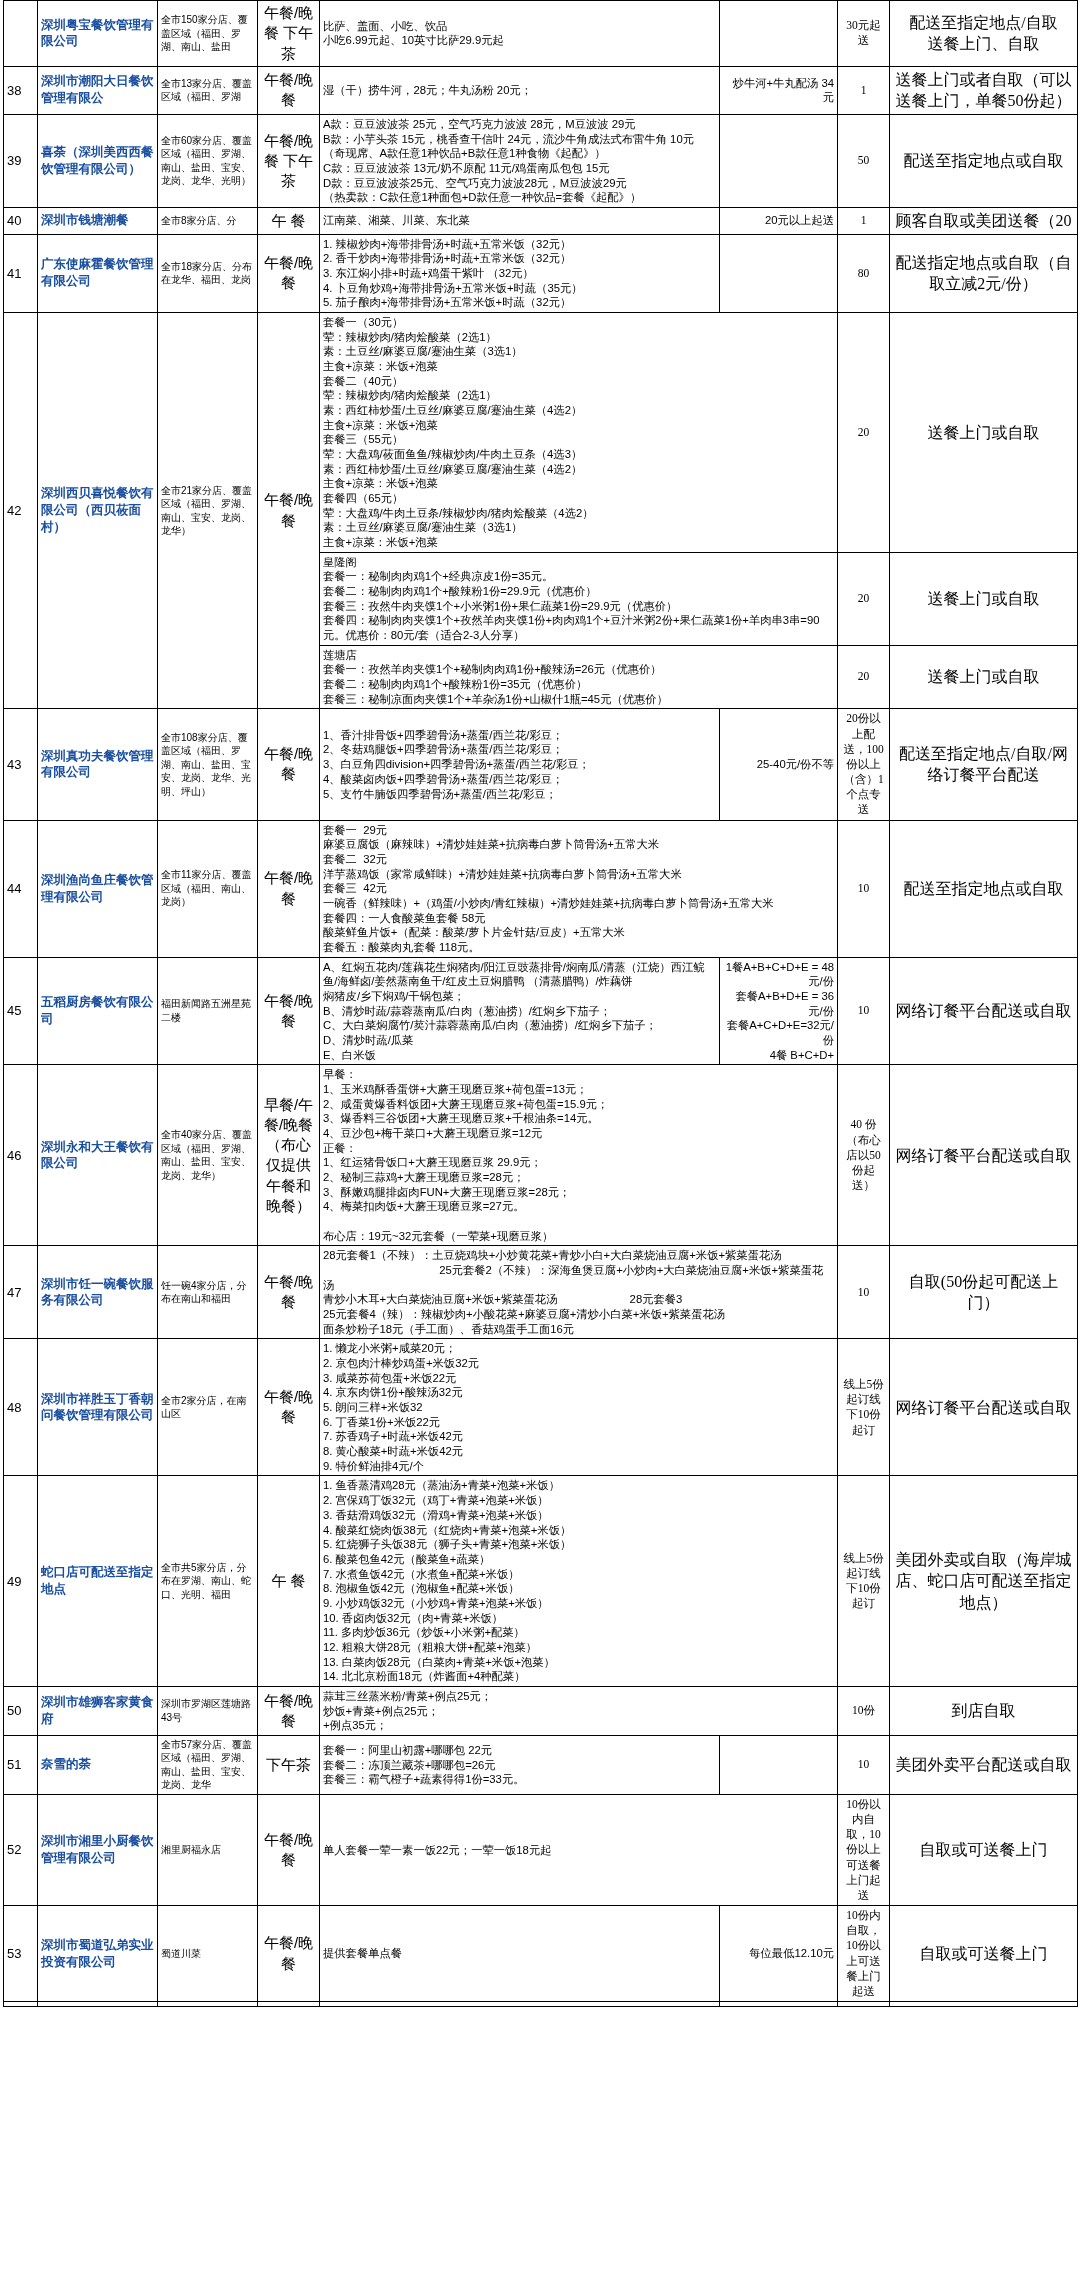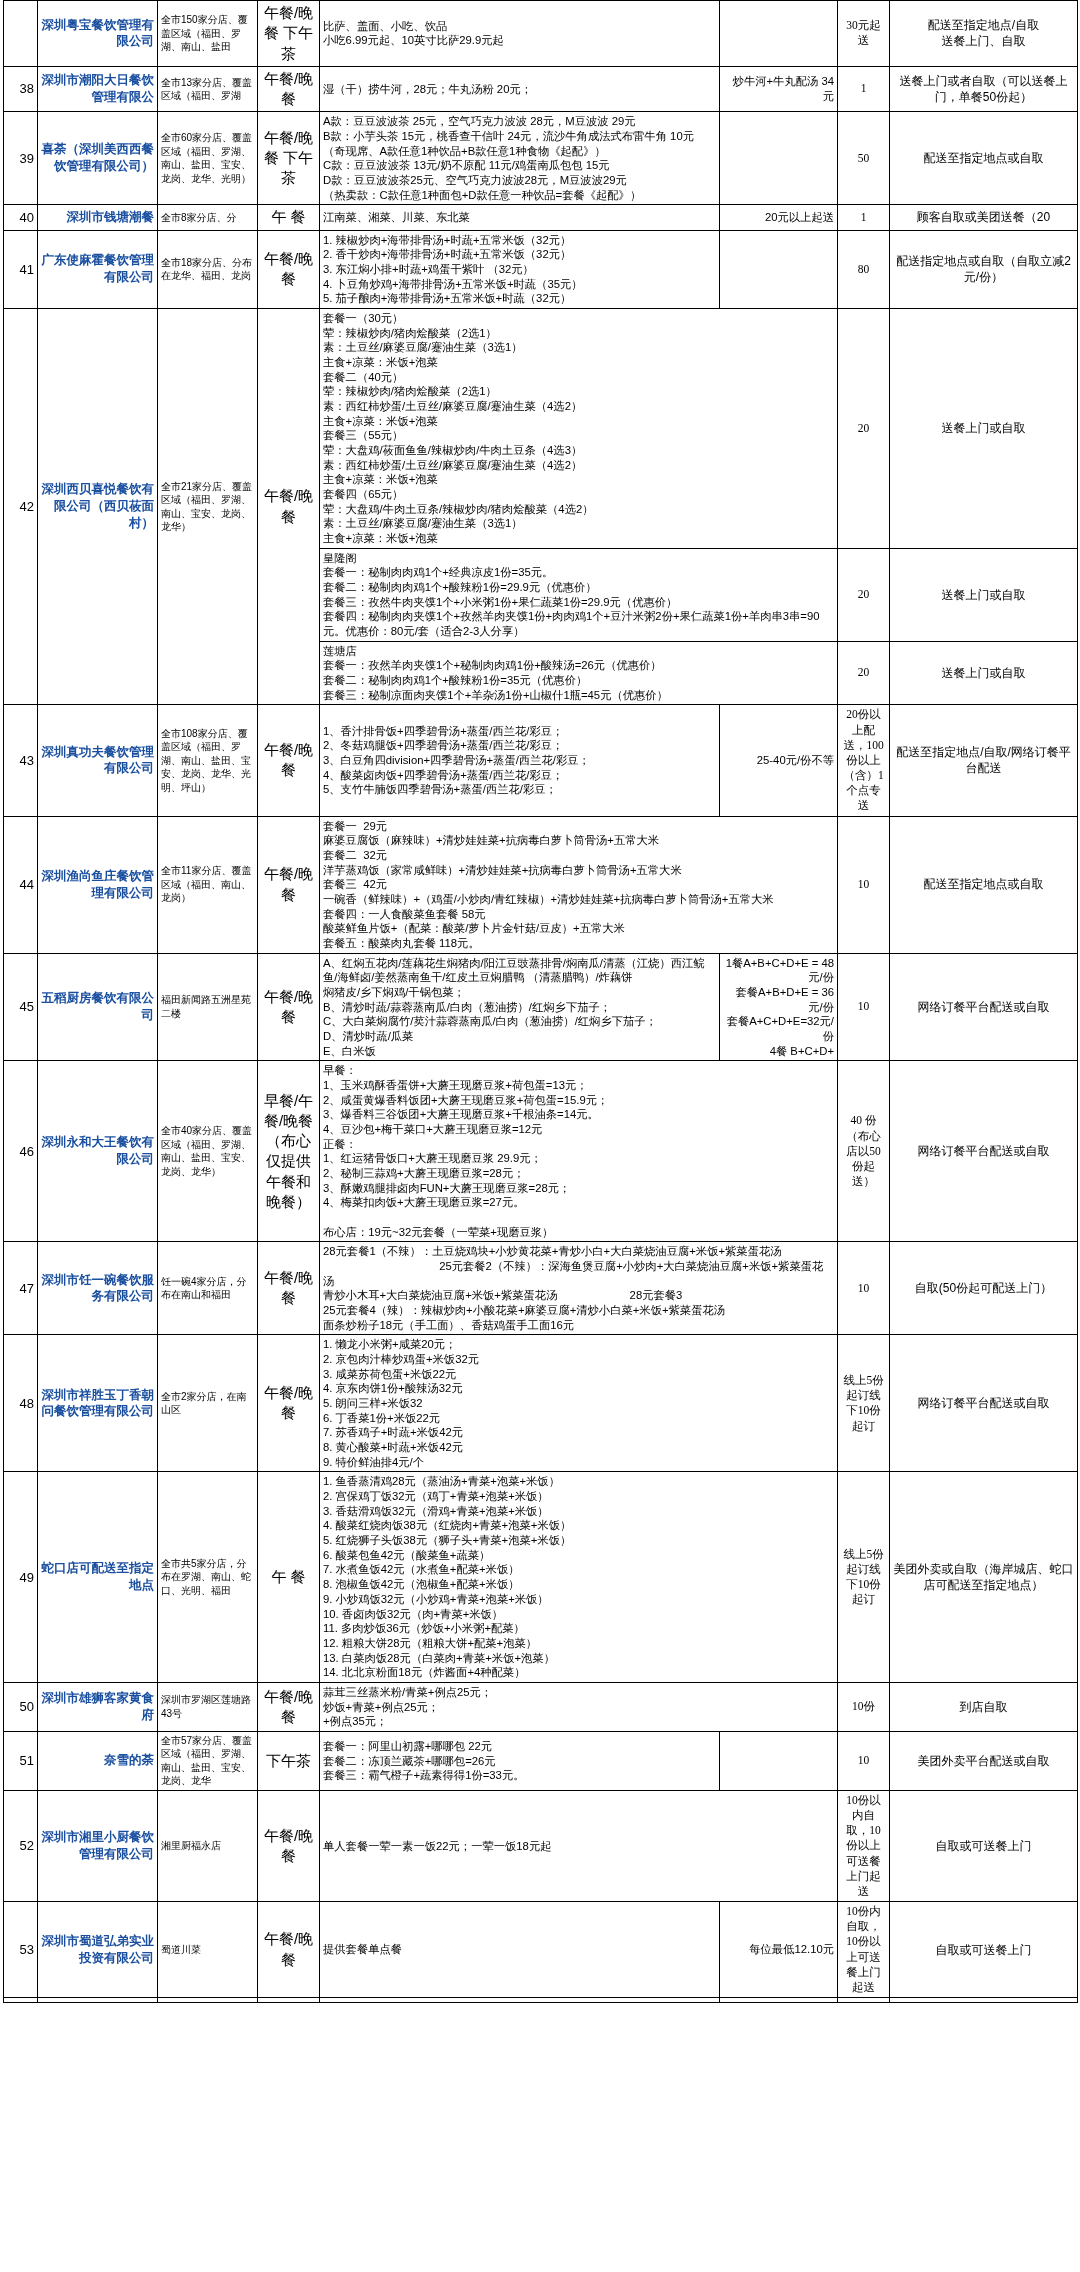--- a/index.html
+++ b/index.html
@@ -14,28 +14,28 @@
   col.c5 { width:118px; }
   col.c6 { width:52px; }
   col.c7 { width:188px; }
   td {
     border:1px solid #000;
     vertical-align:middle;
     font-size:11.5px;
     line-height:1.32;
     padding:2px 3px;
   }
-  td.idx { text-align:right; font-size:13px; }
-  td.name { color:#1a4fa0; font-weight:bold; text-align:right; font-size:12.5px; line-height:1.35; }
+  td.idx { text-align:left; font-size:13px; }
+  td.name { color:#1a4fa0; font-weight:bold; text-align:left; font-size:12.5px; line-height:1.35; }
   td.addr { font-size:10px; line-height:1.35; text-align:left; }
   td.meal { text-align:center; font-size:15px; line-height:1.35; }
   td.menu { text-align:left; white-space:pre-wrap; font-size:11.3px; line-height:1.3; }
   td.price { text-align:right; font-size:11.3px; line-height:1.3; white-space:pre-wrap; }
   td.qty { text-align:center; font-size:11.5px; white-space:pre-wrap;font-family:Liberation Serif, serif; }
-  td.deliv { text-align:center; font-size:12px; line-height:1.35; white-space:pre-wrap; }
+  td.deliv { text-align:center; font-size:16px; line-height:1.35; white-space:pre-wrap;font-family:Liberation Serif, serif; }
 </style>
 </head>
 <body>
 
 <div class="sheet">
 <table>
   <colgroup>
     <col class="c0">
         <col class="c1">
         <col class="c2">

